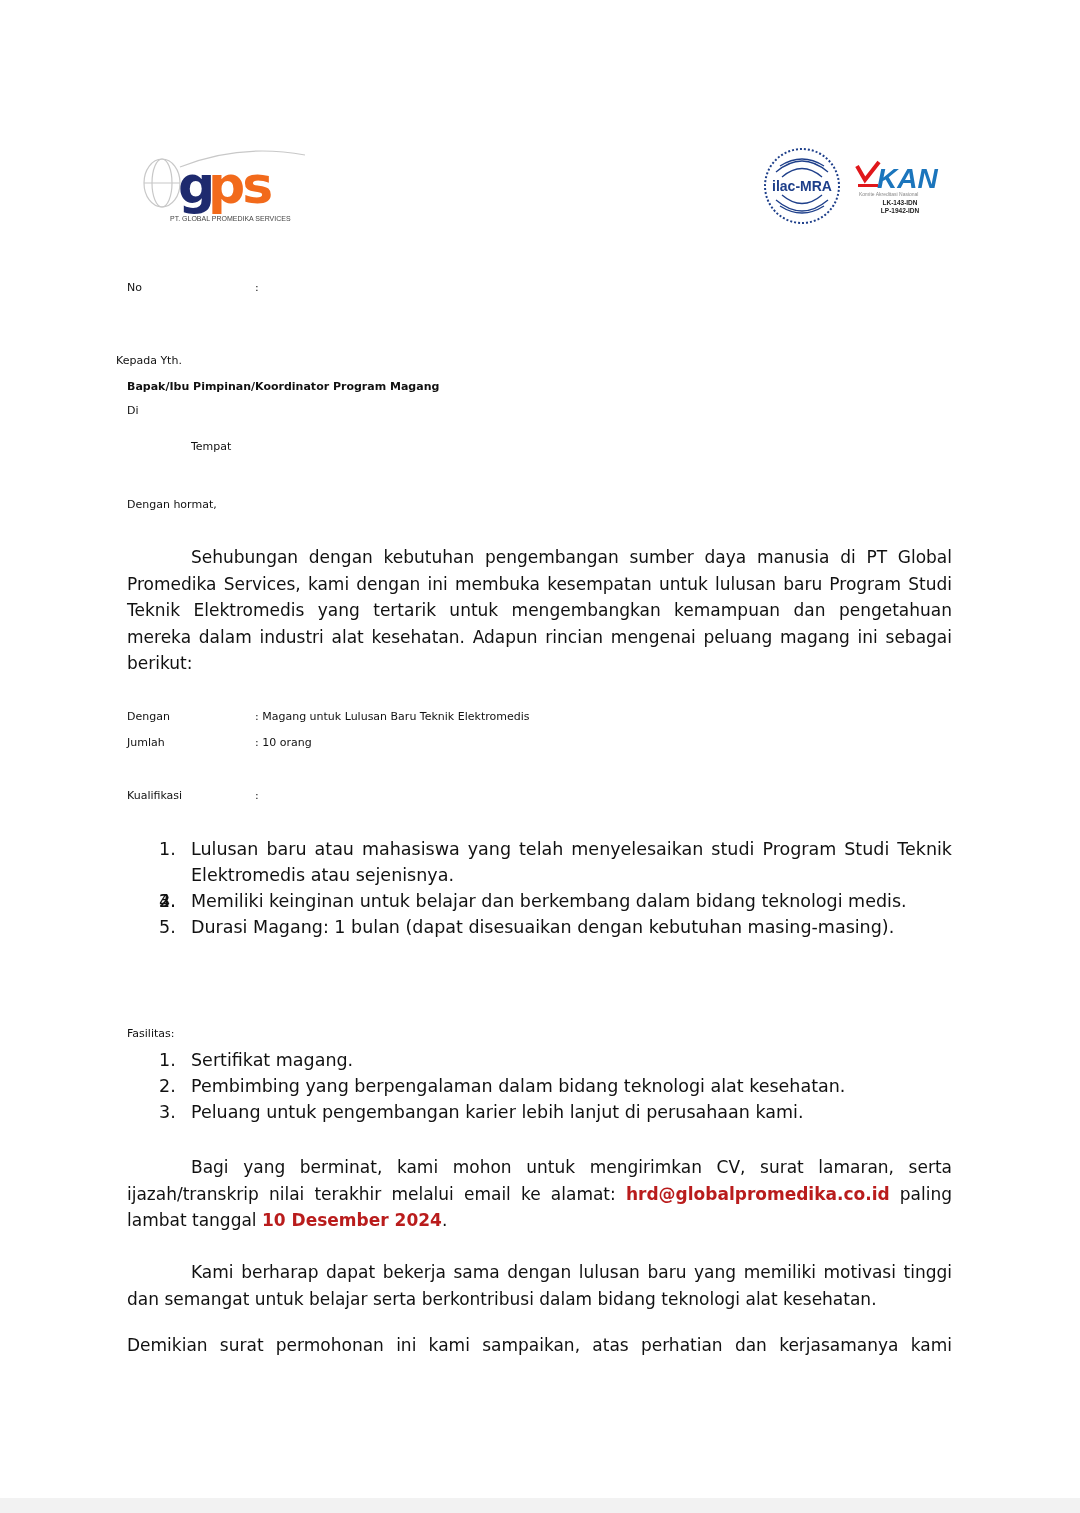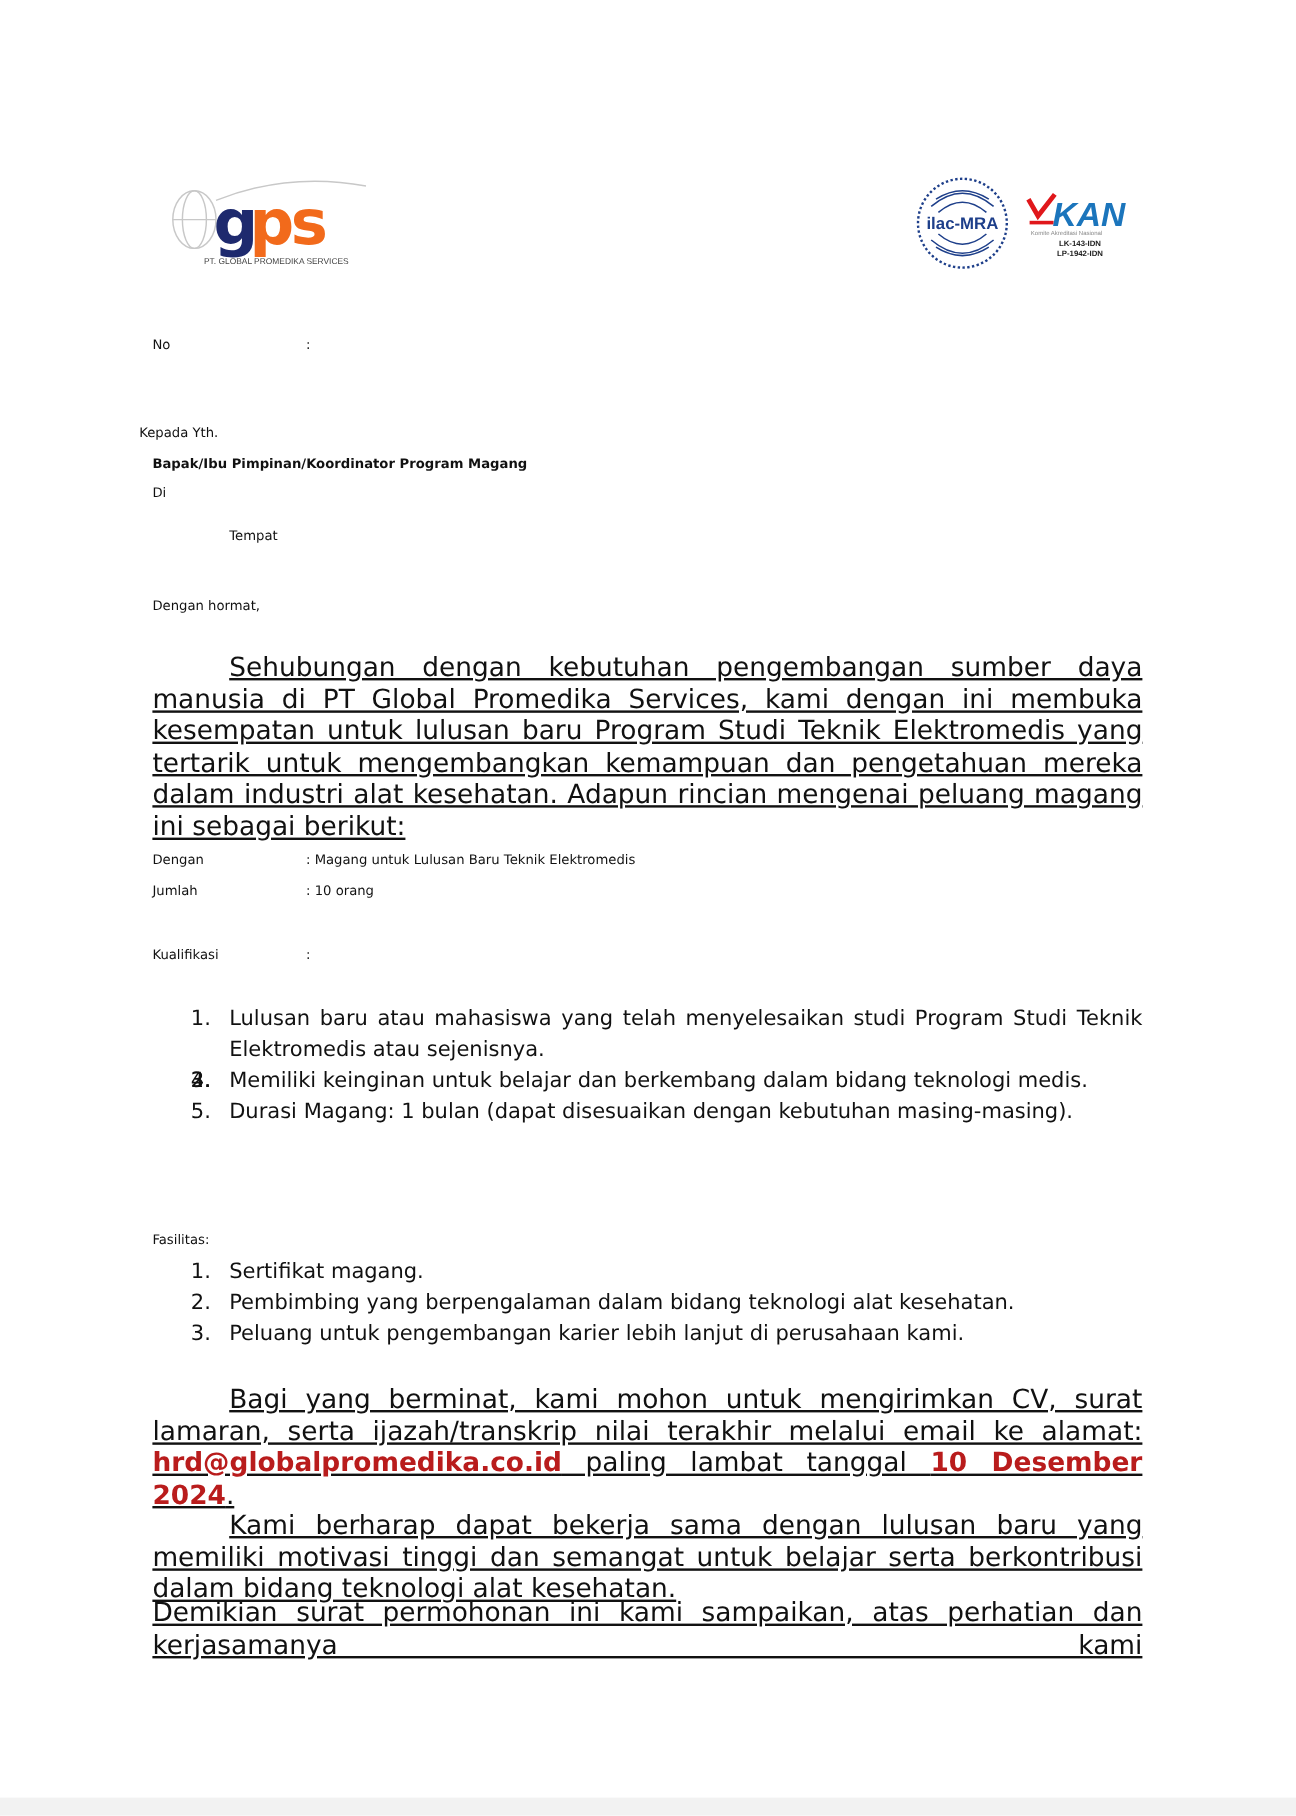--- a/index.html
+++ b/index.html
@@ -4,21 +4,21 @@
 <style>
   html, body { margin:0; padding:0; }
   body { width:1080px; height:1513px; background:#ffffff; position:relative; overflow:hidden;
          font-family:"DejaVu Sans", sans-serif; color:#111; }
   .page { position:absolute; left:0; top:0; width:1080px; height:1498px; background:#fff; }
   .bottom-bar { position:absolute; left:0; top:1498px; width:1080px; height:15px; background:#f2f2f2; }
   .abs { position:absolute; }
   .txt { font-size:11px; line-height:26px; white-space:nowrap; }
   .bold { font-weight:bold; }
   .red { color:#b91c1c; font-weight:bold; }
-  .just { width:825px; text-align:justify; font-size:22px; line-height:26.5px;text-decoration:underline; }
+  .just { width:825px; text-align:justify; font-size:17px; line-height:26.5px; }
   .indent { text-indent:64px; }
   .lbl { display:inline-block; width:128px; }
   ol { margin:0; padding:0; list-style:none; }
   .li { position:relative; padding-left:64px; font-size:17.5px; line-height:26px; width:761px; text-align:justify; }
   .li .num { position:absolute; left:32px; top:0; }
   
   .gps-logo { left:140px; top:145px; width:170px; height:85px; }
   .ilac-logo { left:762px; top:146px; width:80px; height:80px; }
   .kan-logo { left:855px; top:160px; width:90px; height:60px; }
 </style>

